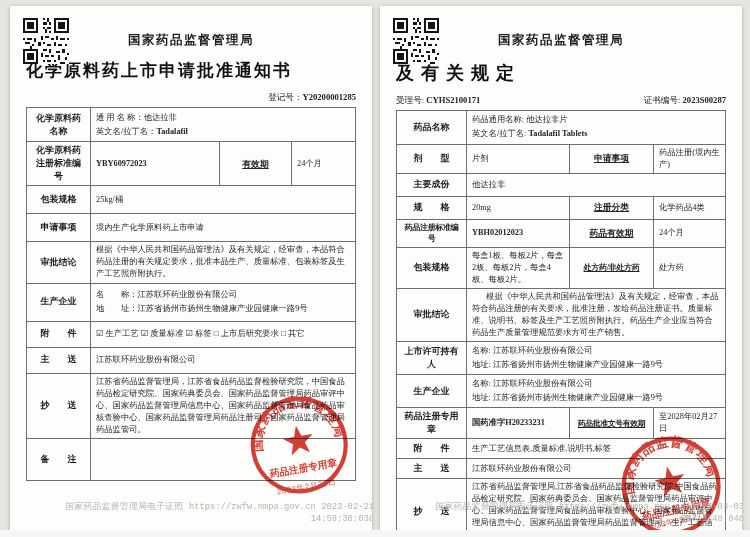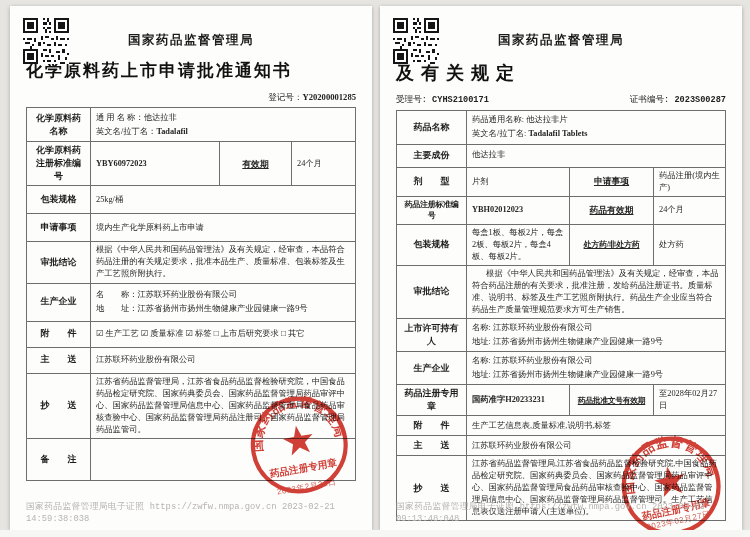--- a/index.html
+++ b/index.html
@@ -25,40 +25,40 @@
   }
   .doc-title{
     text-align:left;font-weight:bold;color:#111;
     font-size:17px;letter-spacing:2px;margin-top:10px;
   }
   .doc.right .doc-title{font-size:18px;letter-spacing:7px;margin-top:12px;}
   .meta{font-size:8.6px;margin-top:9px;color:#222;}
   .meta .bold{font-weight:bold;}
   .meta-line{display:flex;justify-content:flex-end;line-height:1.55;}
   .meta-line.spread{justify-content:space-between;}
-  .doc.right .meta{font-family:Liberation Mono, monospace;}
+  .doc.right .meta{}
   table.cert{
     width:100%;border-collapse:collapse;margin-top:3px;
     font-size:8.3px;line-height:1.45;table-layout:fixed;color:#262626;
   }
   table.cert td{border:1px solid #6e6e6e;padding:2px 5px;vertical-align:middle;word-break:break-all;}
   table.cert{border:1.5px solid #5f5f5f;}
   td.lbl{
     font-weight:bold;text-align:center;font-size:9px;color:#1d1d1d;
     padding:2px 2px;word-break:keep-all;
   }
   .doc.left col.c1{width:64px;} .doc.left col.c3{width:72px;} .doc.left col.c4{width:64px;}
   .doc.right col.c1{width:70px;} .doc.right col.c3{width:84px;} .doc.right col.c4{width:72px;}
   td.mid{font-weight:bold;text-align:center;font-size:8.8px;word-break:keep-all;padding:2px 2px;text-decoration:underline;}
   .two-line div{line-height:1.7;}
   .indent{text-indent:1.7em;}
   .latin{font-family:"Liberation Serif","DejaVu Serif",serif;font-weight:bold;}
   .num{font-weight:bold;}
   .footer{
-    position:absolute;left:16px;bottom:6px;width:100%;text-align:left;
+    position:absolute;left:2px;bottom:6px;width:100%;text-align:right;
     color:#b7b4b0;font-size:8.8px;letter-spacing:.3px;
     font-family:"Liberation Sans","DejaVu Sans",sans-serif;
   }
   .footer .mono{font-family:"Liberation Mono","DejaVu Sans Mono",monospace;letter-spacing:0;}
   .seal-wrap{position:absolute;pointer-events:none;mix-blend-mode:multiply;opacity:.92;}
   .seal-wrap svg.seal{width:100%;height:auto;display:block;}
   .doc.left .seal-wrap{left:238px;top:388px;width:102px;transform:rotate(-10deg);}
   .doc.right .seal-wrap{left:238px;top:428px;width:104px;transform:rotate(-12deg);}
   .seal-date{
     text-align:center;color:#c9352b;font-size:8px;margin-top:-14px;
@@ -208,28 +208,34 @@
           </colgroup>
         <tbody>
             <tr style="height:32px">
           <td class="lbl">药品名称</td>
           <td colspan="3" class="two-line">
             <div><span>药品通用名称: </span><span>他达拉非片</span></div>
             <div><span>英文名/拉丁名: </span><span class="latin">Tadalafil Tablets</span></div>
           </td>
         </tr>
         <tr style="height:23px">
-          <td class="lbl">主要成份</td>
-          <td colspan="3">他达拉非</td>
-        </tr>
-        <tr style="height:23px">
           <td class="lbl">剂　　型</td>
           <td>片剂</td>
           <td class="mid">申请事项</td>
           <td>药品注册(境内生产)</td>
+        </tr>
+        <tr style="height:23px">
+          <td class="lbl">主要成份</td>
+          <td colspan="3">他达拉非</td>
+        </tr>
+        <tr style="height:23px">
+          <td class="lbl">规　　格</td>
+          <td>20mg</td>
+          <td class="mid">注册分类</td>
+          <td>化学药品4类</td>
         </tr>
         <tr style="height:23px">
           <td class="lbl" style="font-size:8px;letter-spacing:-.3px">药品注册标准编号</td>
           <td class="num">YBH02012023</td>
           <td class="mid">药品有效期</td>
           <td>24个月</td>
         </tr>
         <tr style="height:32px">
           <td class="lbl">包装规格</td>
           <td>每盒1板、每板2片，每盒2板、每板2片，每盒4板、每板2片。</td>

